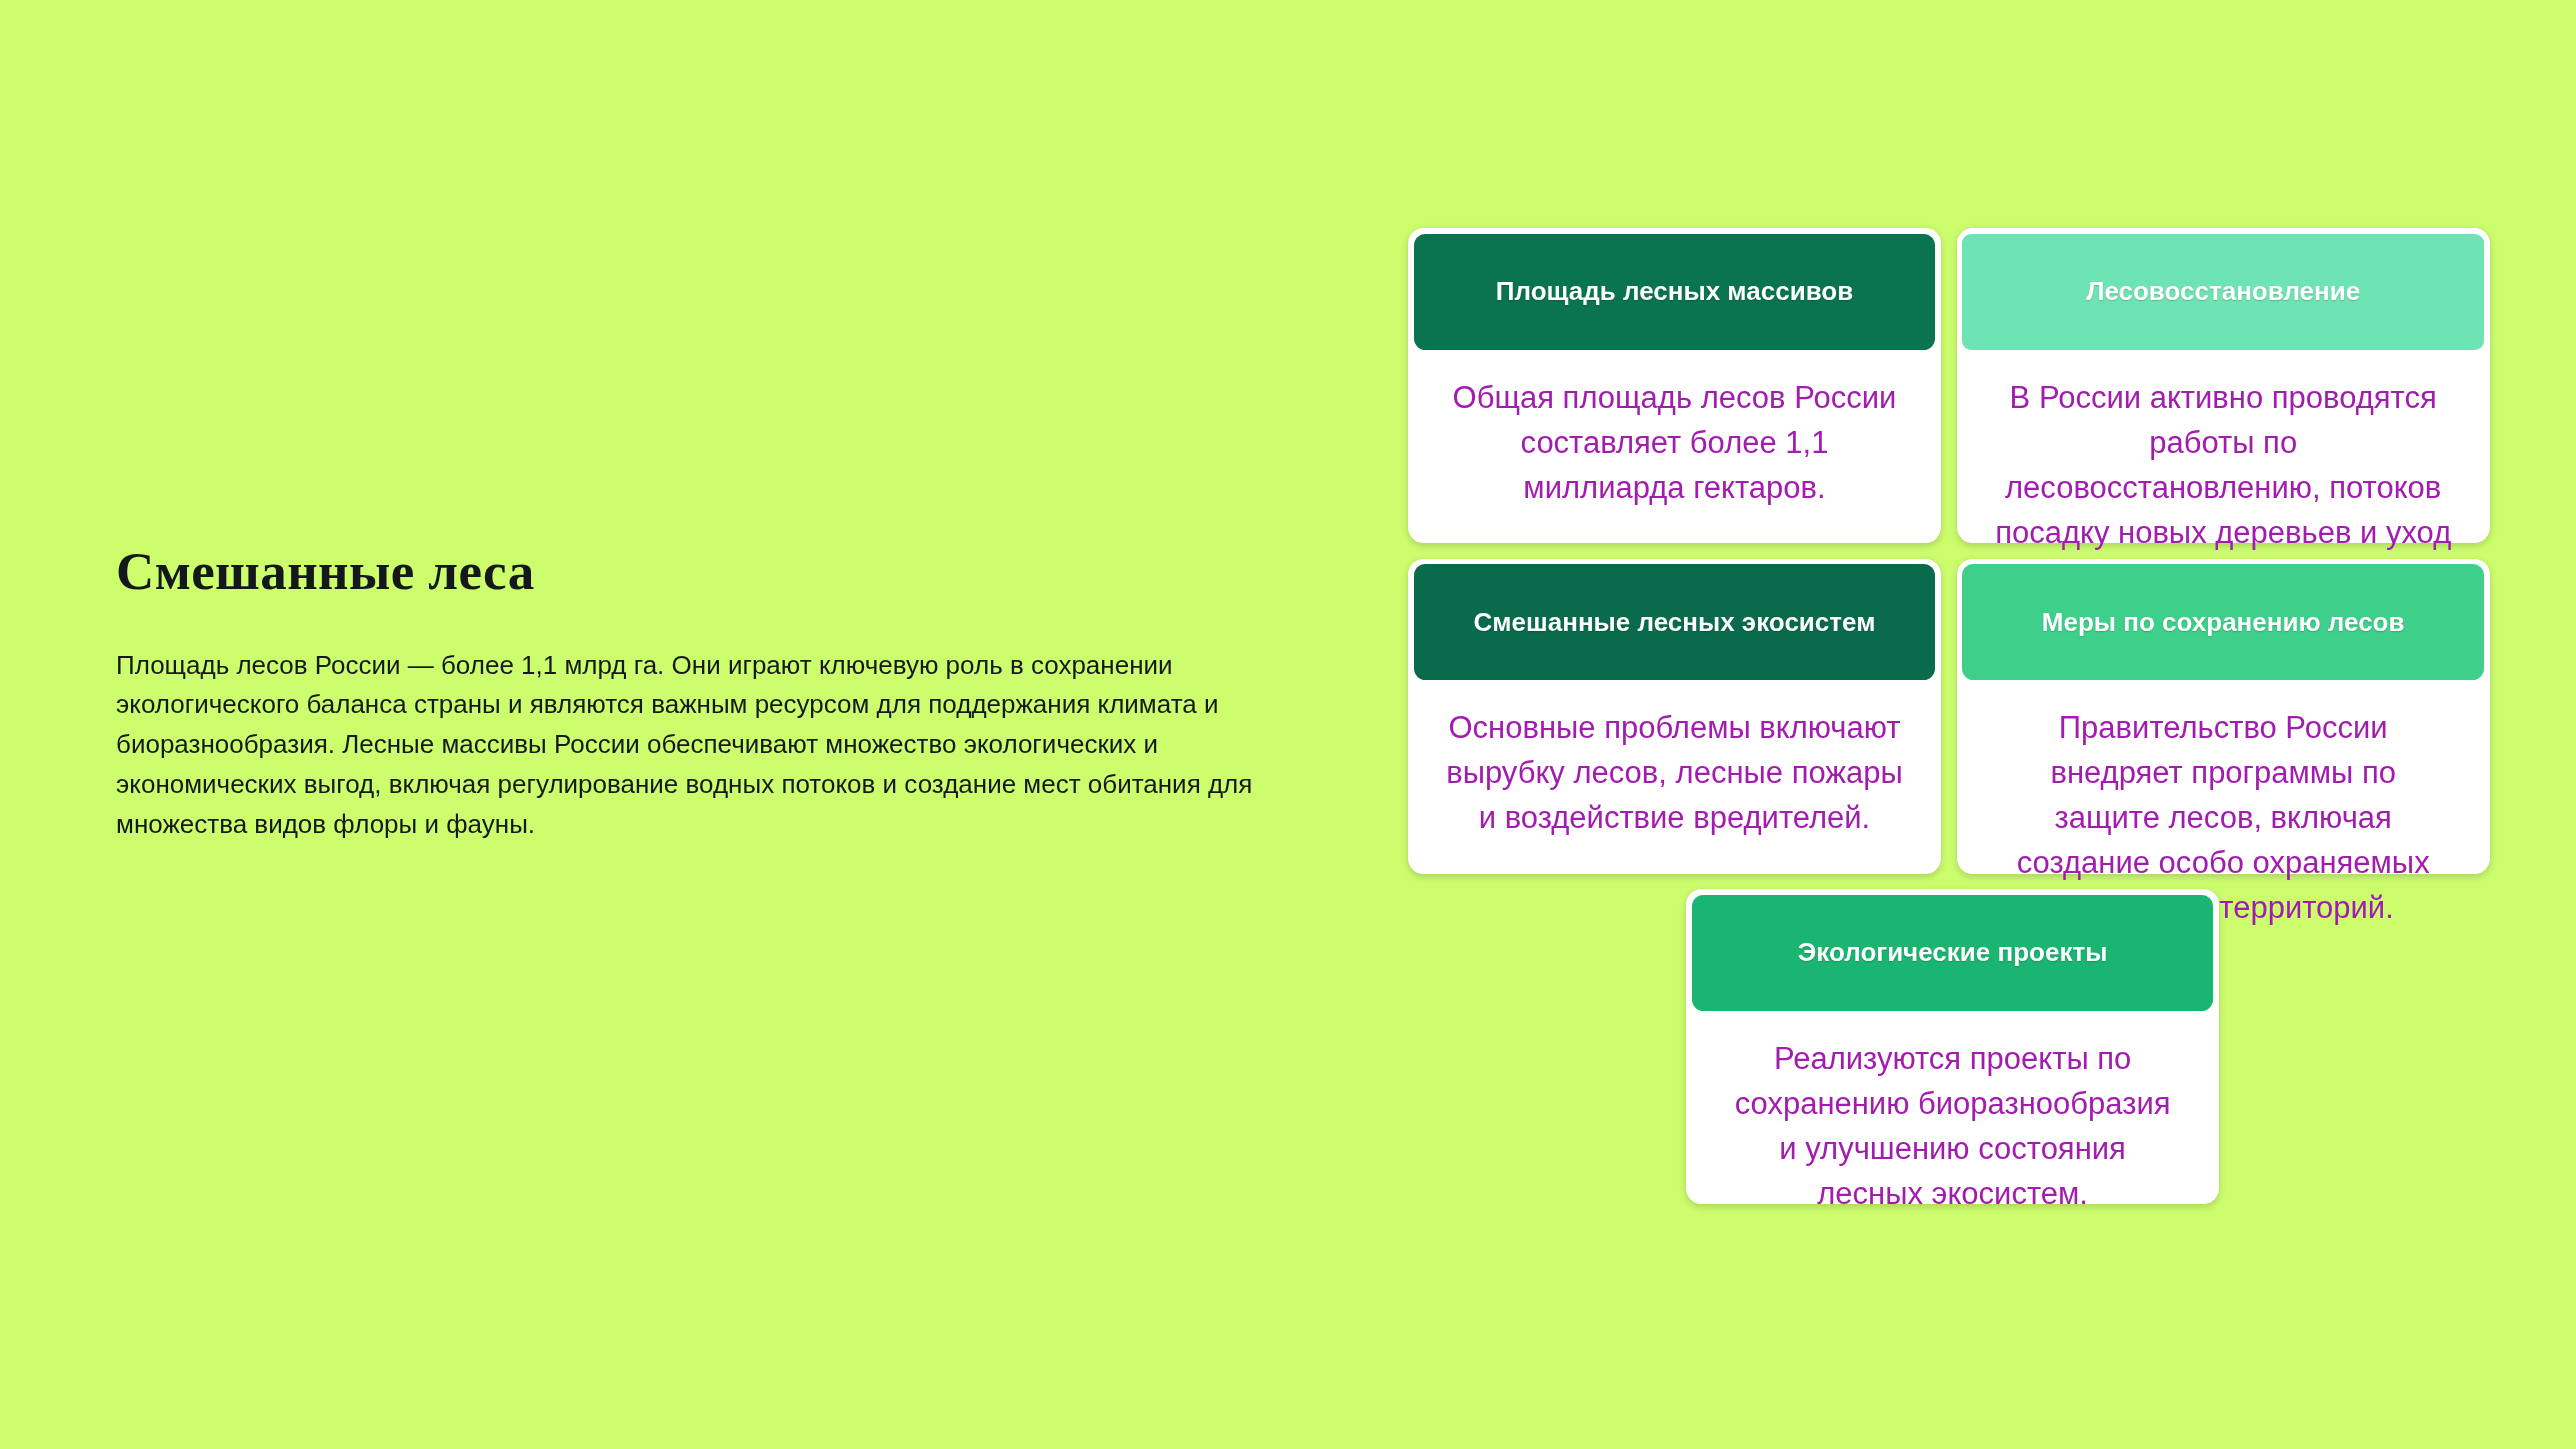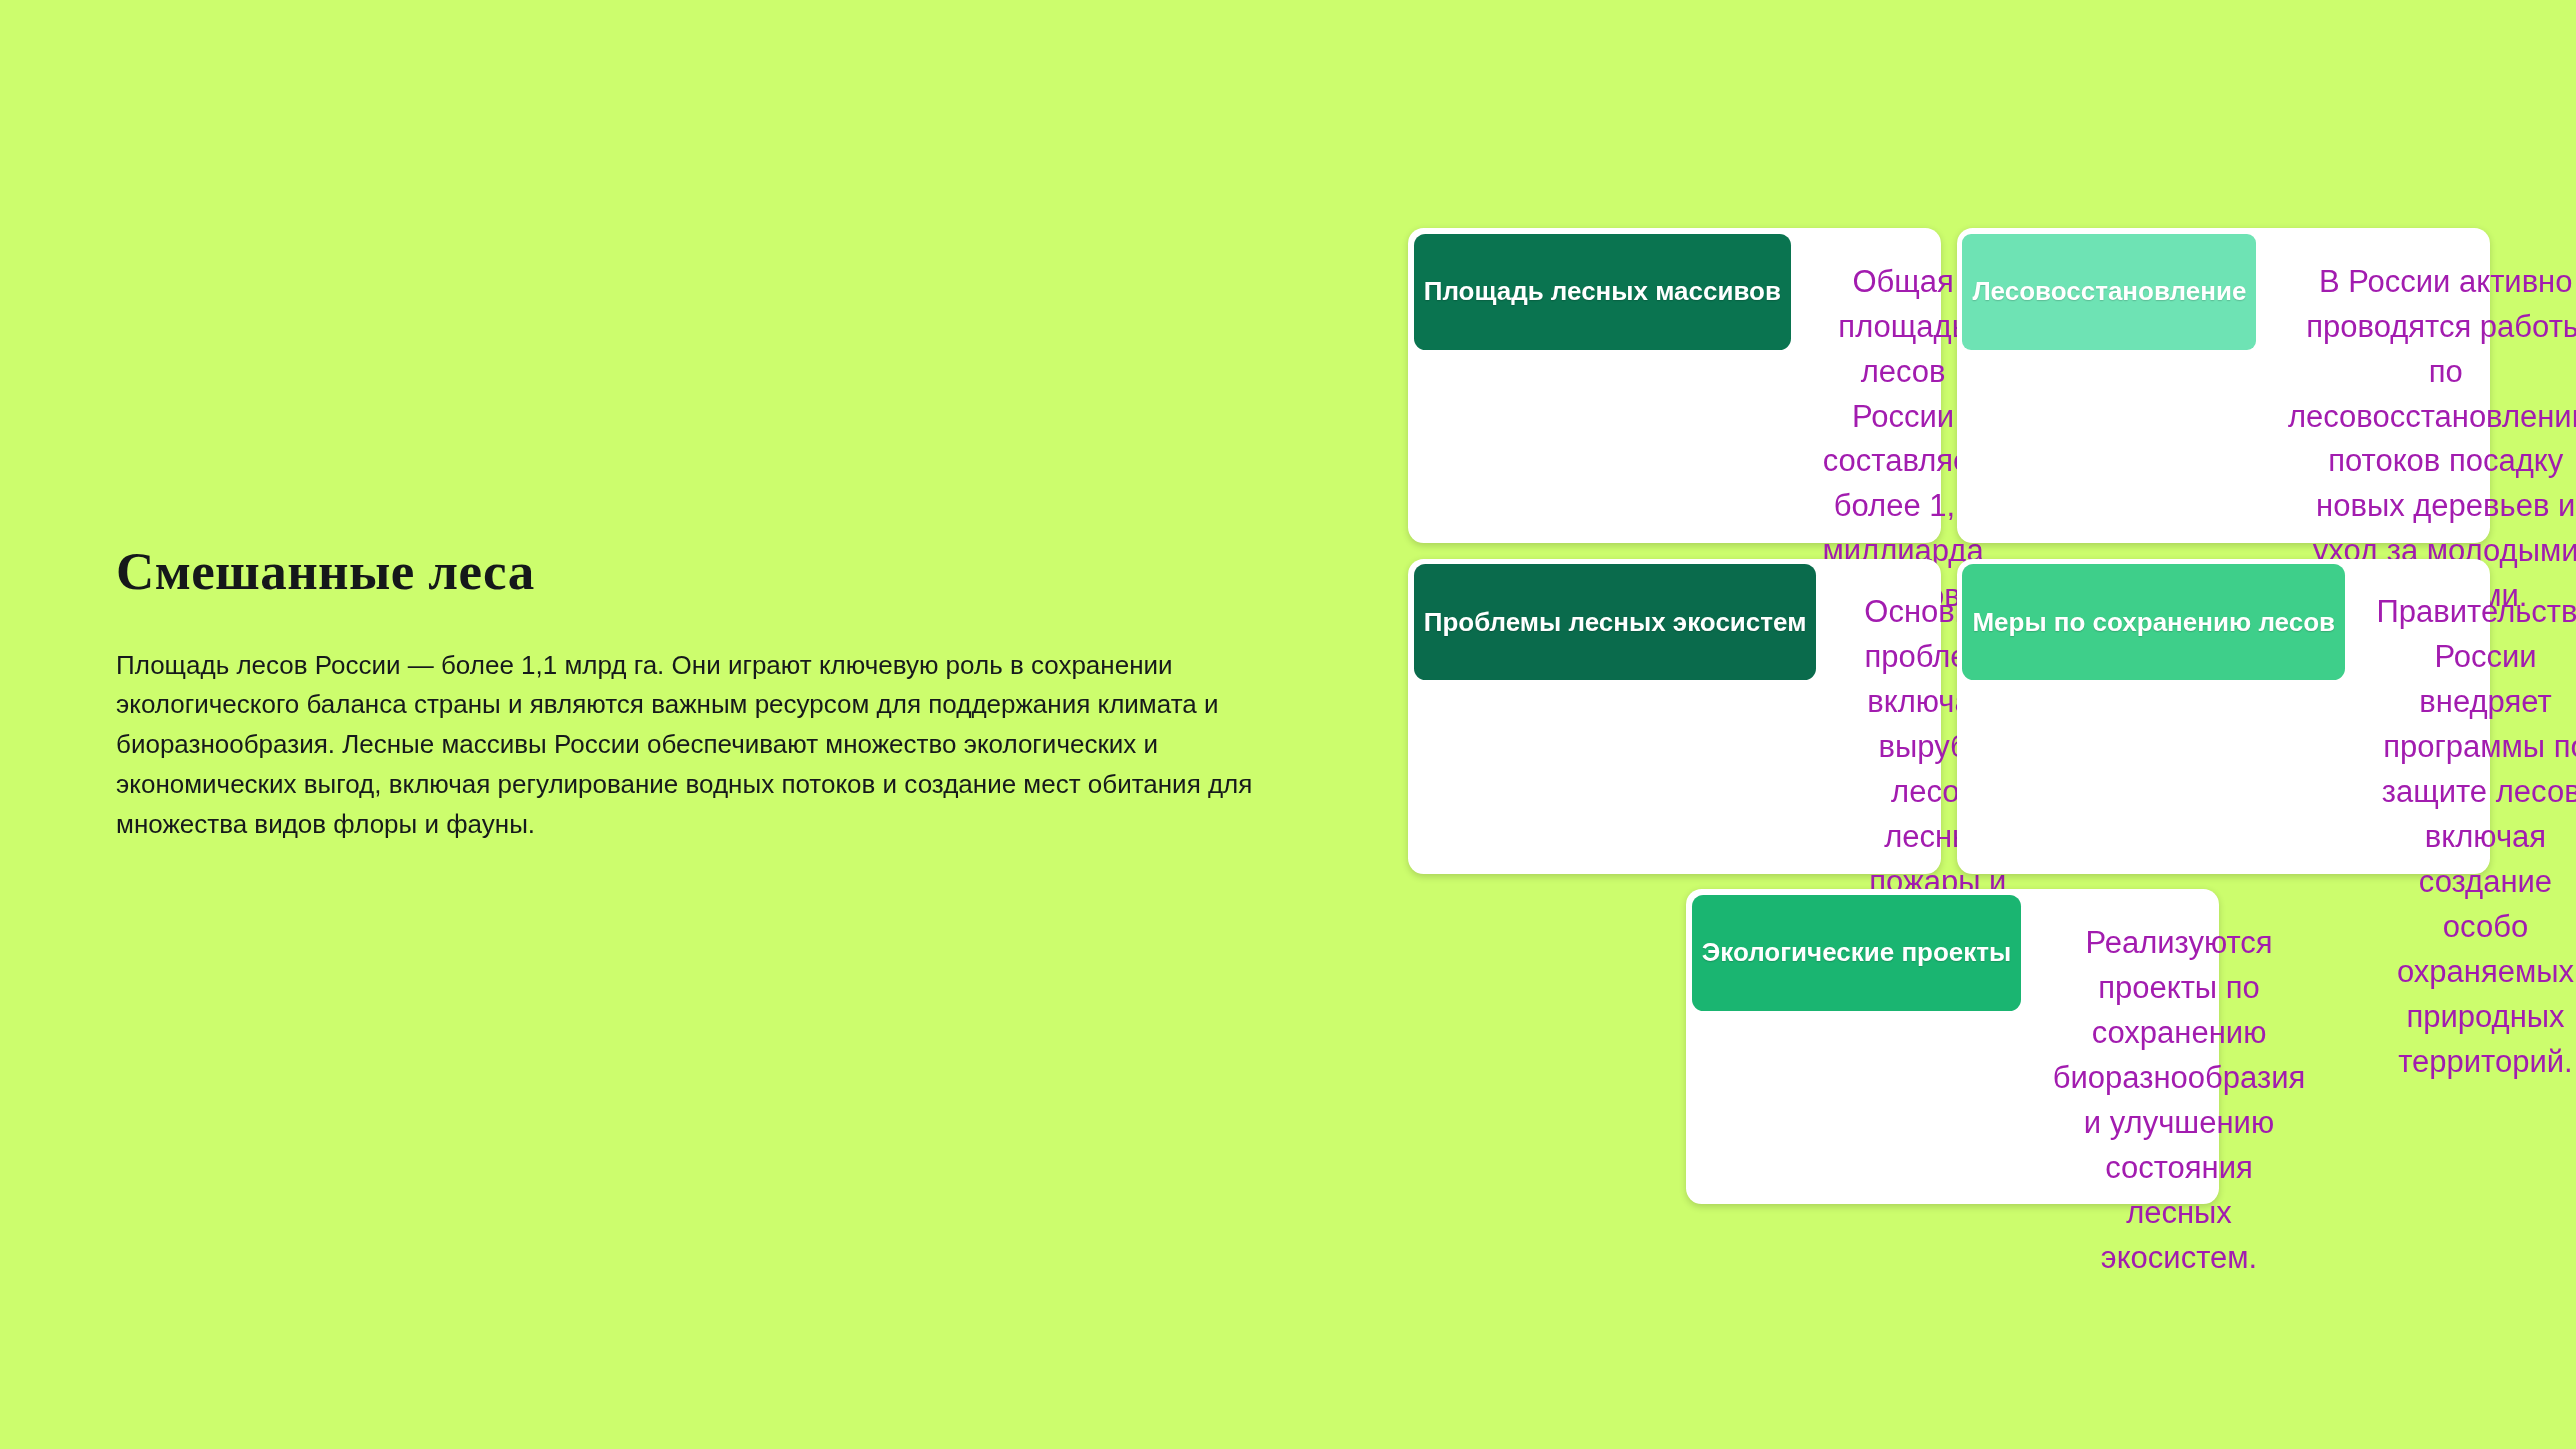--- a/index.html
+++ b/index.html
@@ -53,21 +53,21 @@
     flex-wrap: wrap;
     gap: 15.7px 15.7px;
   }
   .card {
     background: #ffffff;
     border-radius: 15.7px;
     box-shadow: 0 2.9px 7.2px rgba(0, 0, 0, 0.16);
     padding: 5.7px 5.7px 5.7px 5.7px;
     box-sizing: border-box;
     display: flex;
-    flex-direction: row;
+    flex-direction: column;
   }
   .card-col {
     width: 533px;
   }
   .card-row1 { height: 315px; }
   .card-row2 { height: 315px; }
 
   .card-header {
     border-radius: 11.4px;
     color: #ffffff;
@@ -137,21 +137,21 @@
       <div class="card-header" style="background: rgb(110, 227, 180); color: rgb(255, 255, 255); border-radius: 9px;">
         <span>Лесовосстановление</span>
       </div>
       <div class="card-body">
         <span>В России активно проводятся работы по лесовосстановлению, потоков посадку новых деревьев и уход за молодыми посадками.</span>
       </div>
     </div>
 
     <div class="card card-col card-row2">
       <div class="card-header" style="background: rgb(10, 107, 76); color: rgb(255, 255, 255);">
-        <span>Проблемы лесных экосистем</span>
+        <span>Смешанные лесных экосистем</span>
       </div>
       <div class="card-body">
         <span>Основные проблемы включают вырубку лесов, лесные пожары и воздействие вредителей.</span>
       </div>
     </div>
 
     <div class="card card-col card-row2">
       <div class="card-header" style="background: rgb(62, 207, 138); color: rgb(255, 255, 255);">
         <span>Меры по сохранению лесов</span>
       </div>

